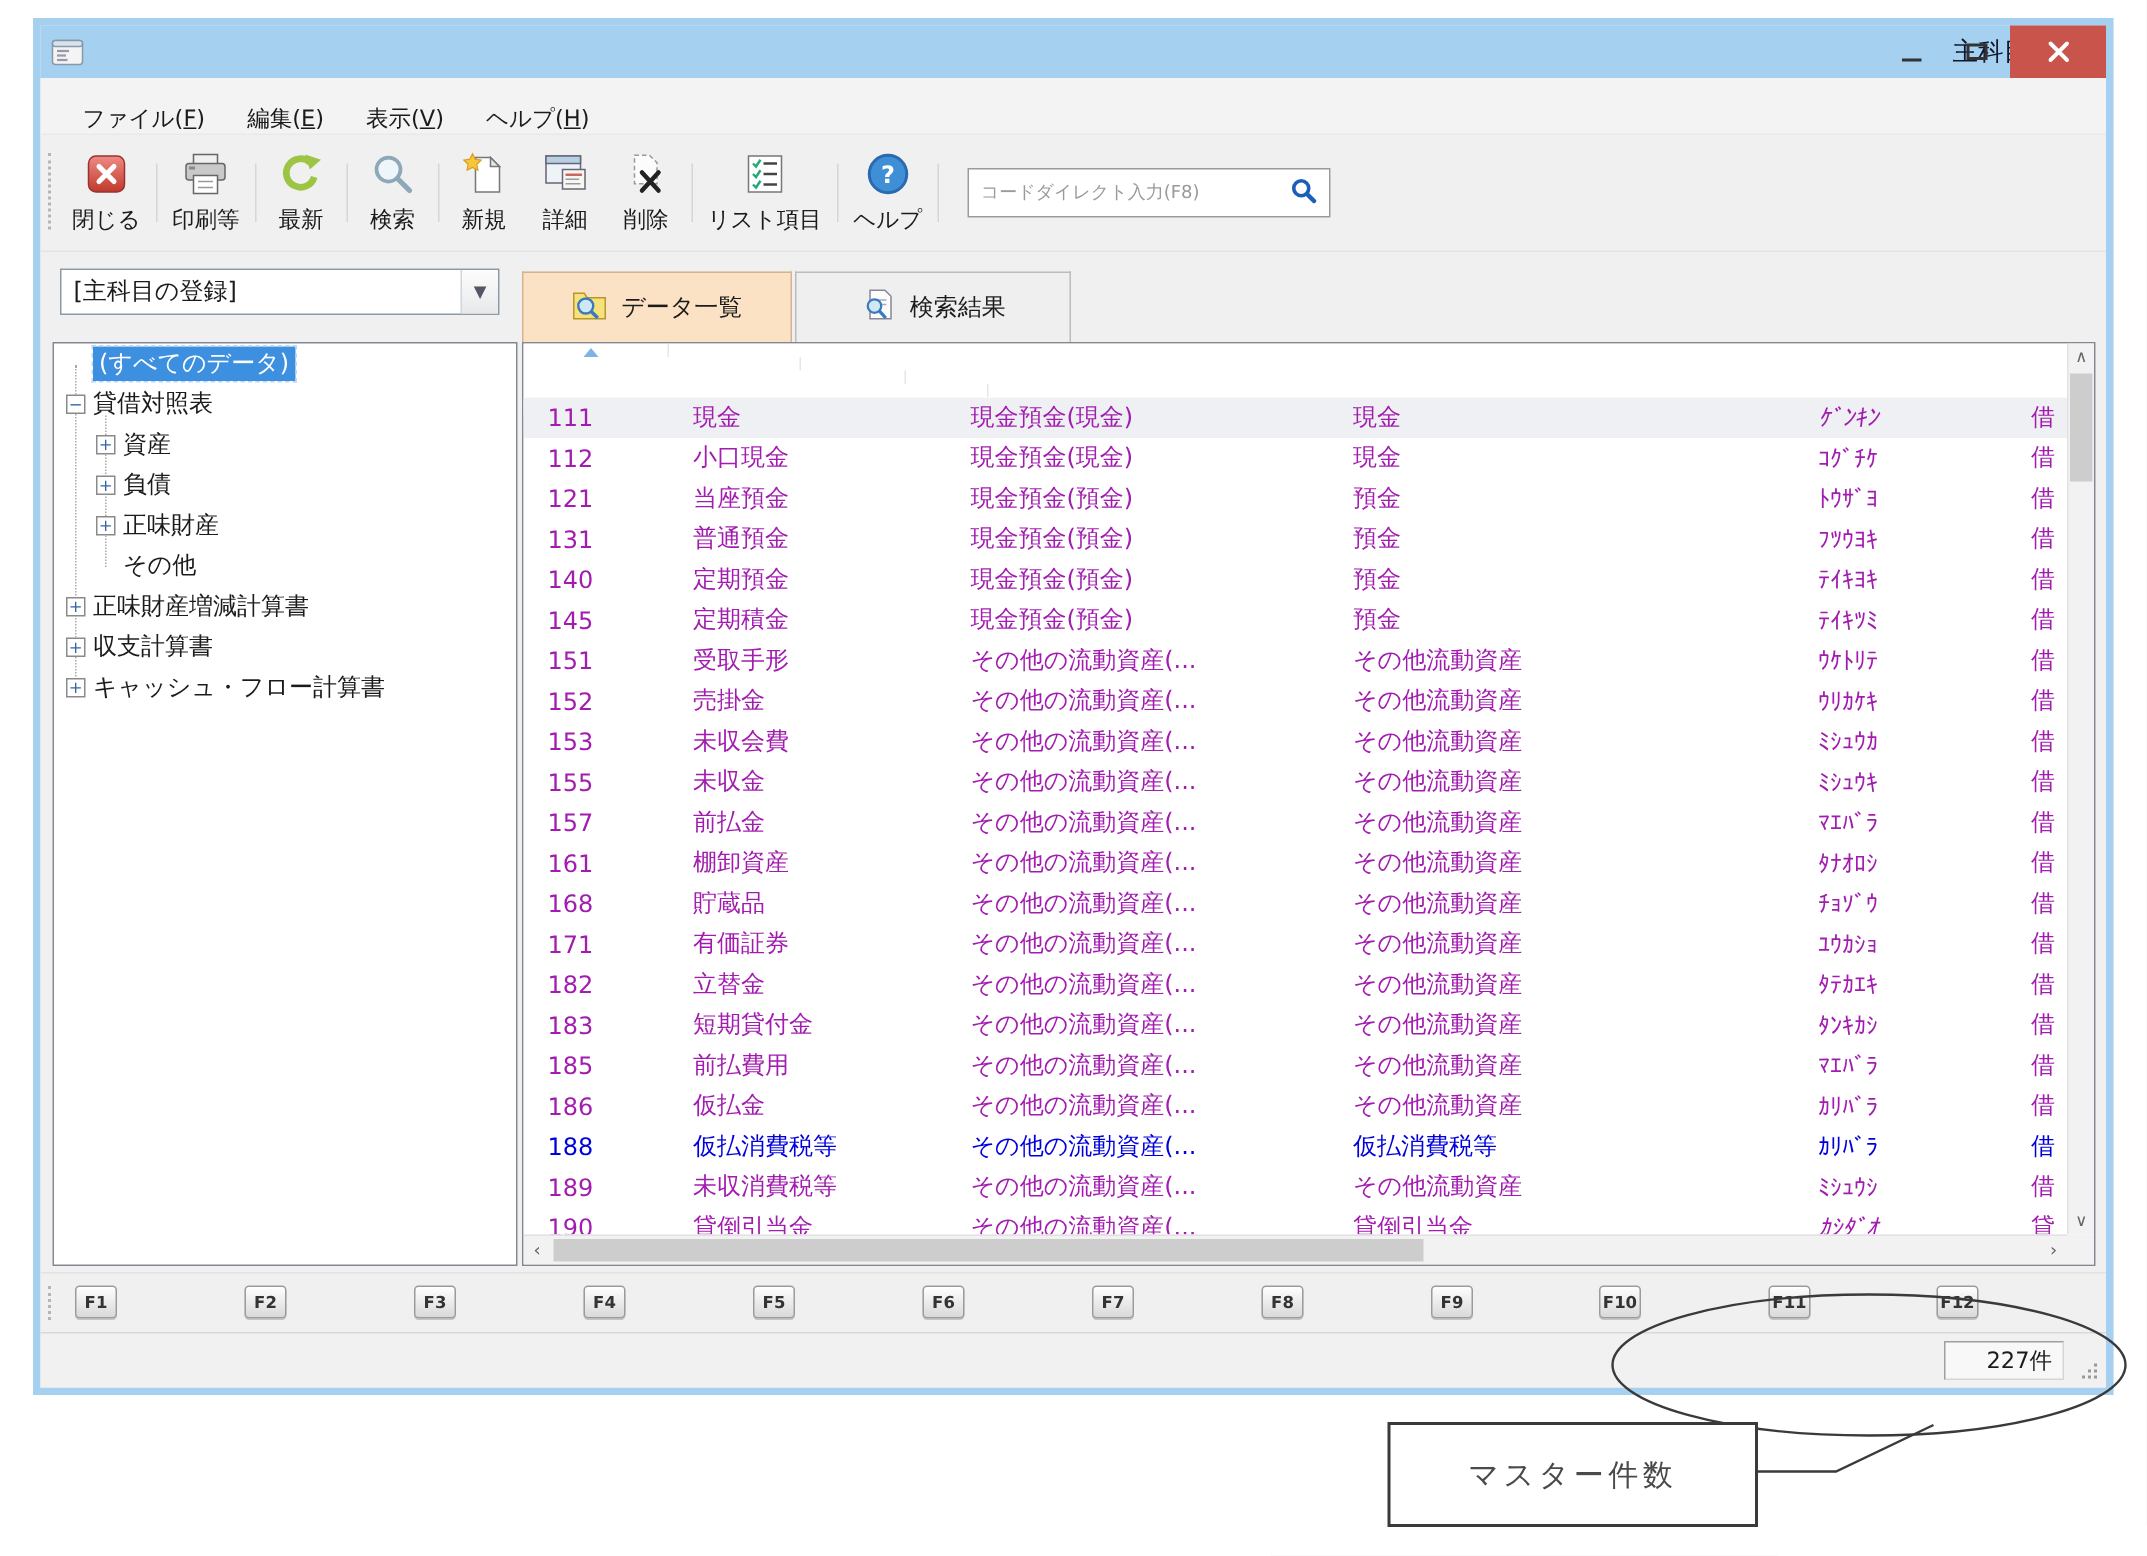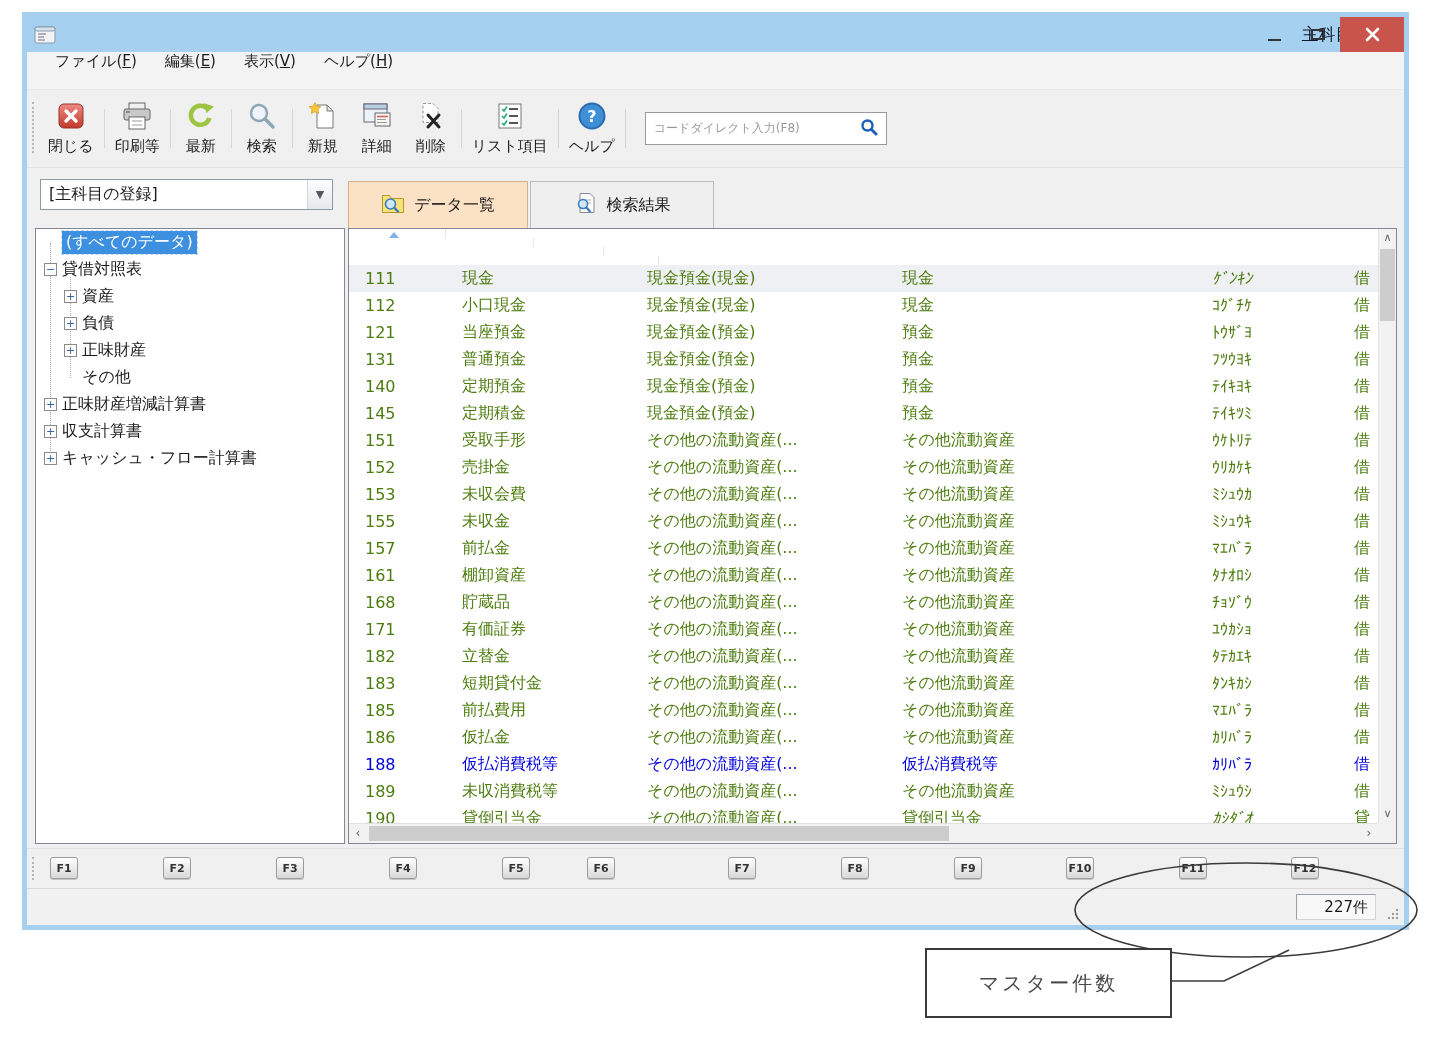--- a/index.html
+++ b/index.html
@@ -13,21 +13,21 @@
   .titlebar { position:relative; height:35px; background:#a5d0f0; display:flex; align-items:center; }
   .app-icon { margin-left:7px; display:flex; }
   .title { position:absolute; left:0; right:0; text-align:right; font-size:17px; color:#0f172a; }
   .win-controls { position:absolute; right:0; top:0; height:35px; display:flex; }
   .btn-min, .btn-max { width:44px; display:flex; align-items:center; justify-content:center; }
   .glyph-min { width:13px; height:2px; background:#333; margin-top:10px; }
   .glyph-max { width:14px; height:11px; border:2px solid #333; background:transparent; }
   .btn-close { width:64px; background:#c9544c; display:flex; align-items:center; justify-content:center; }
 
   
-  .menubar { height:38px; background:#f3f3f3; display:flex; align-items:flex-start; padding-left:14px;
+  .menubar { height:38px; background:#f3f3f3; display:flex; align-items:flex-end; padding-left:14px;
              font-size:15px; color:#1b1b1b; border-bottom:1px solid #e9e9e9; }
   .menu-item { padding:0 14px; }
 
   
   .toolbar { height:78px; background:#f0f0f0; display:flex; align-items:center; padding-left:14px;
              position:relative; border-bottom:1px solid #e3e3e3; }
   .toolbar-grip { position:absolute; left:5px; top:12px; bottom:14px; border-left:2px dotted #b5b5b5; }
   .tool-btn { display:flex; flex-direction:column; align-items:center; justify-content:center;
               min-width:54px; padding:2px 7px; gap:2px; }
   .tool-btn .lbl { font-size:15px; color:#1b1b1b; white-space:nowrap; }
@@ -62,21 +62,21 @@
   .tree-label.selected { background:#3d8fe0; color:#fff; outline:1px dashed #bcd8f2; padding:1px 4px; }
 
   .grid-panel { position:absolute; left:321px; top:0; width:1049px; height:616px; background:#fff;
                 border:1px solid #828790; overflow:hidden; }
   .grid-header { height:48px; border-bottom:1px solid #c4b5fd; display:flex; background:#fff;flex-direction:column; }
   .gh-cell { padding:9px 0 0 16px; font-size:16px; color:#1b1b1b; border-right:1px solid #e6e6e6;
              position:relative; height:100%; white-space:nowrap; overflow:hidden; }
   .sort-asc { position:absolute; top:3px; left:40px; width:0; height:0; border-left:5px solid transparent;
               border-right:5px solid transparent; border-bottom:6px solid #7fb2e5; }
   .grid-body { position:absolute; left:0; top:36px; right:18px; bottom:20px; overflow:hidden; background:#fff; }
-  .grid-row { height:27px; display:flex; align-items:center; font-size:16px; color:#4d7c0f; }
+  .grid-row { height:27px; display:flex; align-items:center; font-size:16px; color:#a21caf; }
   .grid-row.hl { background:#eff0f3; }
   .grid-row.blue { color:#0000dd; }
   .cell { padding-left:16px; white-space:nowrap; overflow:hidden; }
 
   .vscroll { position:absolute; top:0; right:0; width:18px; bottom:20px; background:#f2f2f2;
              border-left:1px solid #e2e2e2; }
   .vs-arrow { position:absolute; left:0; width:17px; height:18px; text-align:center; font-size:11px;
               color:#666; line-height:18px; }
   .vs-up { top:0; } .vs-down { bottom:0; }
   .vs-thumb { position:absolute; left:1px; top:20px; width:15px; height:72px; background:#cdcdcd; }
@@ -514,21 +514,21 @@
       </div>
     </div>
 
     <div class="fkey-bar" id="fkey-bar">
       <span class="fkey-grip"></span>
     <span class="fkey" style="left: 23px;">F1</span>
         <span class="fkey" style="left: 136px;">F2</span>
         <span class="fkey" style="left: 249px;">F3</span>
         <span class="fkey" style="left: 362px;">F4</span>
         <span class="fkey" style="left: 475px;">F5</span>
-        <span class="fkey" style="left: 560px;">F6</span>
+        <span class="fkey" style="left: 588px;">F6</span>
         <span class="fkey" style="left: 701px;">F7</span>
         <span class="fkey" style="left: 814px;">F8</span>
         <span class="fkey" style="left: 927px;">F9</span>
         <span class="fkey" style="left: 1039px;">F10</span>
         <span class="fkey" style="left: 1152px;">F11</span>
         <span class="fkey" style="left: 1264px;">F12</span>
       </div>
 
     <div class="statusbar">
       <span class="count-box">227件</span>

